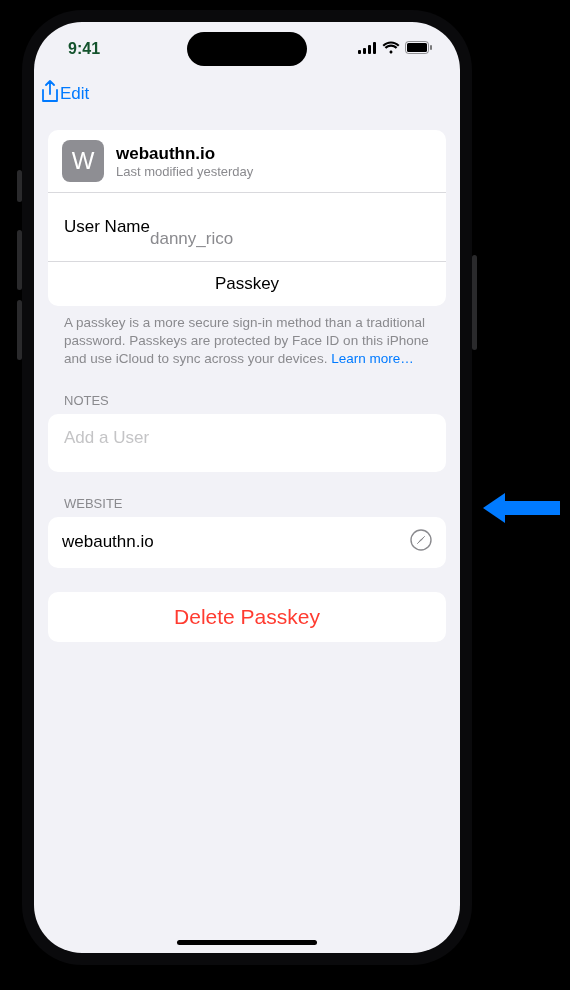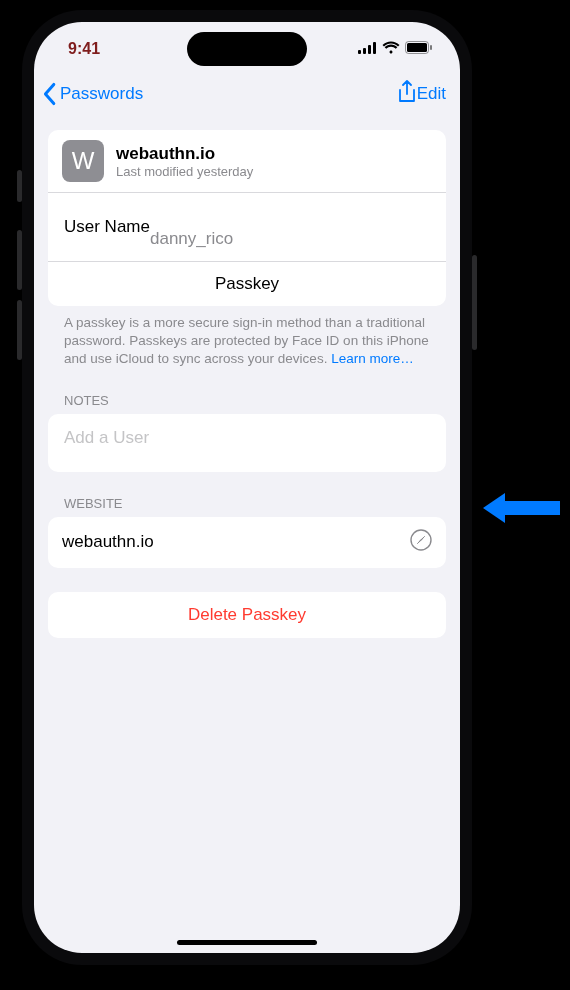--- a/index.html
+++ b/index.html
@@ -29,21 +29,21 @@
     position: relative;
   }
   .status-bar {
     height: 50px;
     display: flex;
     align-items: center;
     justify-content: space-between;
     padding: 0 28px 0 34px;
     font-weight: 600;
     font-size: 16px;
-    color: #7f1d1d;
+    color: #14532d;
     position: relative;
   }
   .dynamic-island {
     position: absolute;
     left: 50%;
     transform: translateX(-50%);
     top: 10px;
     width: 120px;
     height: 34px;
     background: #000;
@@ -132,21 +132,21 @@
     align-items: center;
     justify-content: space-between;
     font-size: 17px;
     color: #000;
   }
   .delete-btn {
     background: #fff;
     border-radius: 10px;
     padding: 13px;
     text-align: center;
-    font-size: 17px;
+    font-size: 21px;
     color: #ff3b30;
     margin-top: 24px;
   }
   .gap14 { height: 18px; }
 
   
   .side-btn {
     position: absolute;
     background: #2a2a2c;
     border-radius: 3px;
@@ -213,26 +213,20 @@
           <svg width="27" height="13" viewBox="0 0 27 13">
               <rect x="0.5" y="0.5" width="23" height="12" rx="3" stroke="#000" stroke-opacity="0.4" fill="none"></rect>
               <rect x="2" y="2" width="20" height="9" rx="1.5" fill="#000"></rect>
               <rect x="25" y="4" width="2" height="5" rx="1" fill="#000" fill-opacity="0.5"></rect>
             </svg>
         </span>
       </span>
     </div>
 
     <div class="nav-bar">
-      <div class="nav-back">
-        <svg viewBox="0 0 12 20">
-            <path d="M10 2 L3 10 L10 18" stroke="#007aff" stroke-width="2.5" fill="none" stroke-linecap="round" stroke-linejoin="round"></path>
-          </svg>
-        <span>Passwords</span>
-      </div>
       <div class="nav-right">
         <span>
           <svg width="20" height="24" viewBox="0 0 20 24">
             <path d="M10 1 L10 14 M10 1 L6 5 M10 1 L14 5" stroke="#007aff" stroke-width="1.8" fill="none" stroke-linecap="round" stroke-linejoin="round"></path>
             <path d="M3 10 L3 21 L17 21 L17 10" stroke="#007aff" stroke-width="1.8" fill="none" stroke-linecap="round" stroke-linejoin="round"></path>
           </svg>
         </span>
         <span>Edit</span>
       </div>
     </div>

